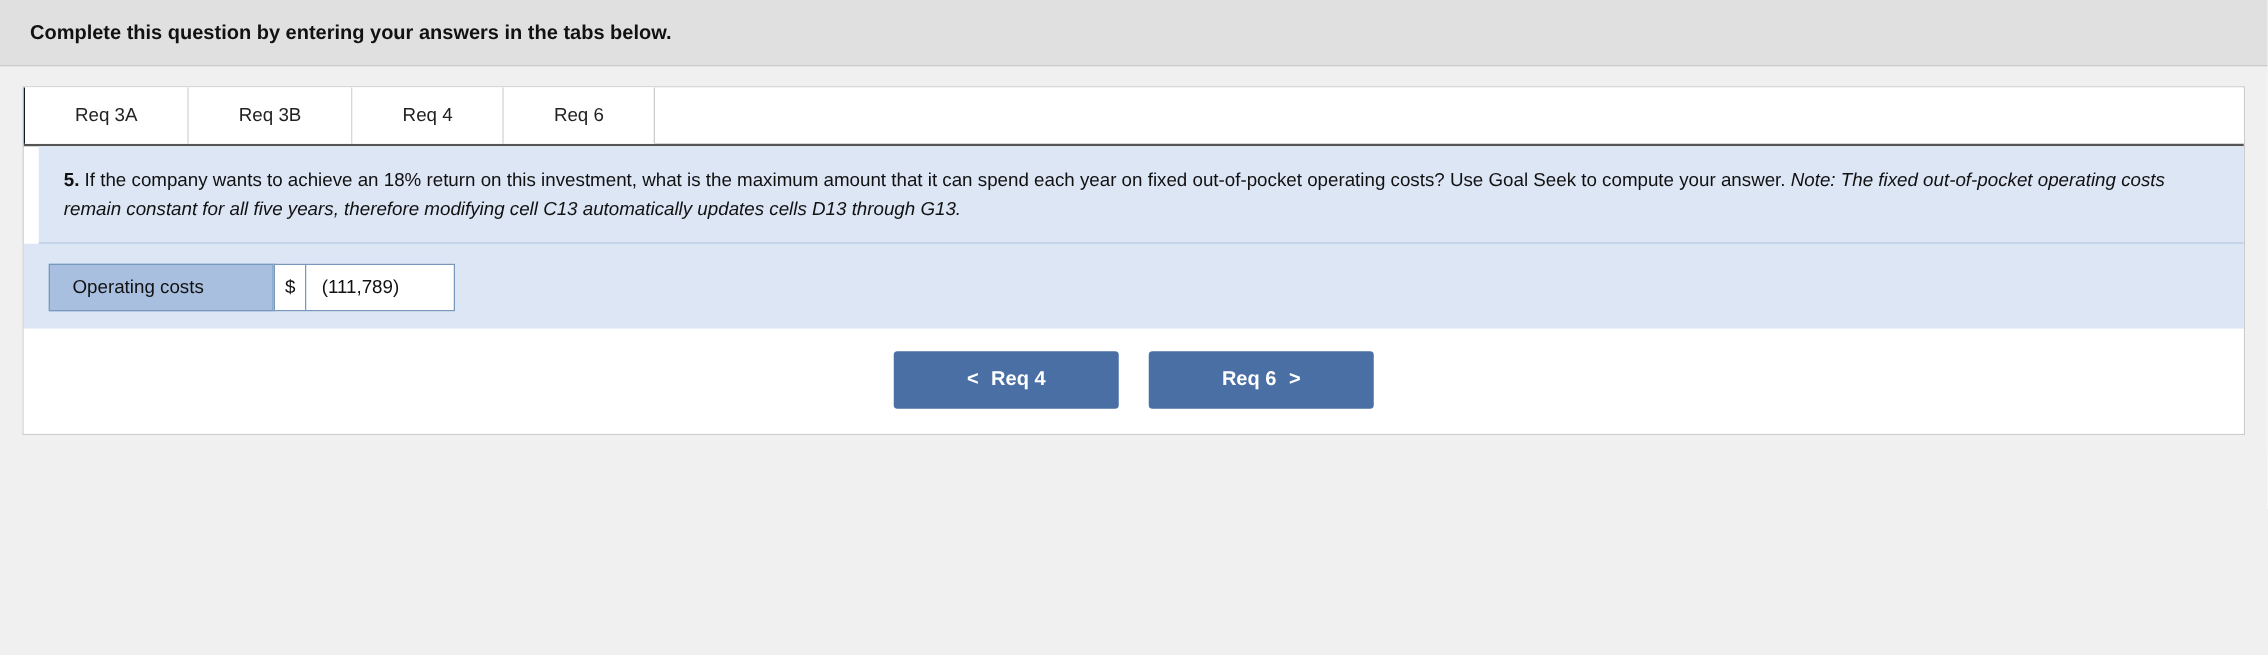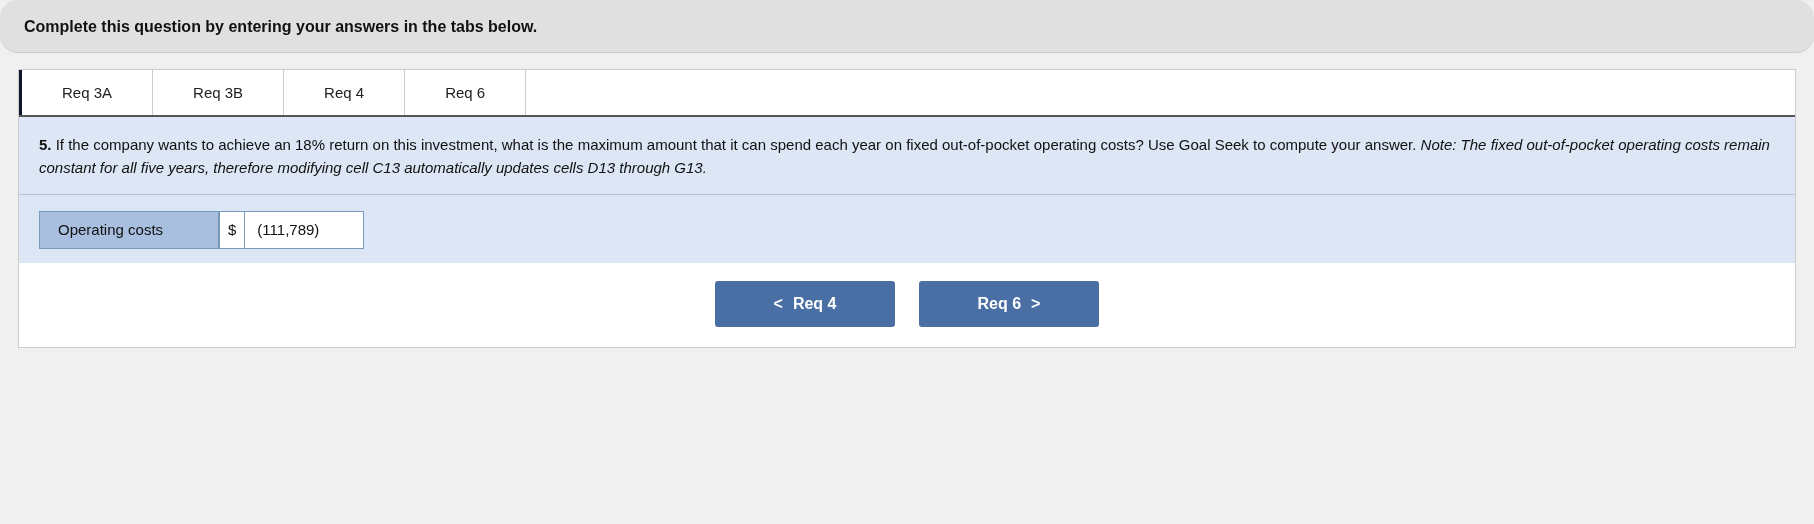--- a/index.html
+++ b/index.html
@@ -15,21 +15,20 @@
     }
     .page-wrapper {
       width: 1814px;
       background: #f0f0f0;
       padding: 0;
     }
     .instruction-bar {
       background: #e0e0e0;
       padding: 18px 24px 16px 24px;
       border-bottom: 1px solid #ccc;
-      border-radius: 18px;
     }
     .instruction-bar p {
       font-size: 16px;
       font-weight: bold;
       color: #111;
     }
     .main-content {
       background: #fff;
       margin: 16px 18px;
       border: 1px solid #ccc;
@@ -42,36 +41,37 @@
     .tab {
       padding: 14px 40px;
       border-right: 1px solid #ccc;
       cursor: pointer;
       font-size: 15px;
       color: #222;
       background: #fff;
       user-select: none;
     }
     .tab:first-child {
-      border-left: 3px solid #0f172a;
+      border-left: 1px solid #0f172a;
     }
     .tab.active {
       border: 2px dashed #5577bb;
       border-bottom: 2px solid #fff;
       margin-bottom: -2px;
       position: relative;
       background: #fff;
     }
     .question-section {
       background: #dce6f5;
       padding: 16px 20px 14px 20px;
       font-size: 15px;
       color: #111;
       line-height: 1.55;
       border-bottom: 1px solid #b0c4de;
+      margin-left: 12px;
     }
     .question-section strong {
       font-weight: bold;
     }
     .question-section em {
       font-style: italic;
     }
     .answer-section {
       background: #dce6f5;
       padding: 16px 20px 14px 20px;

